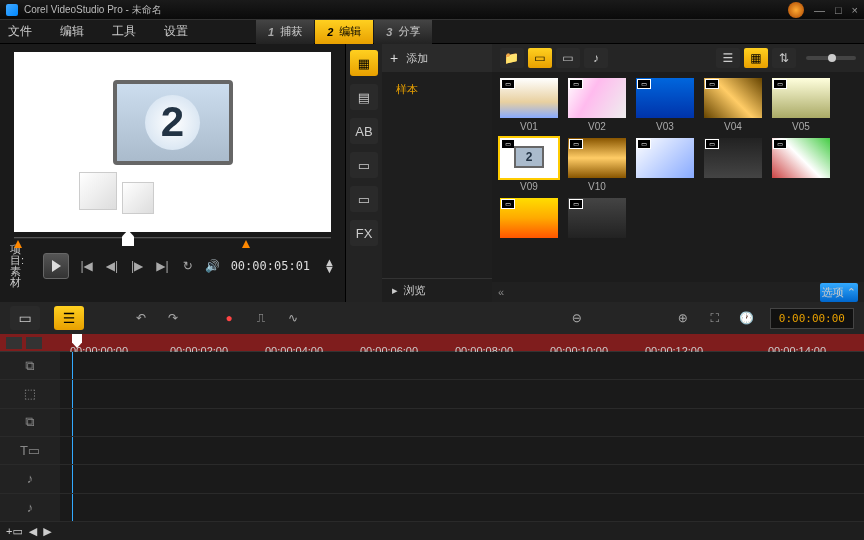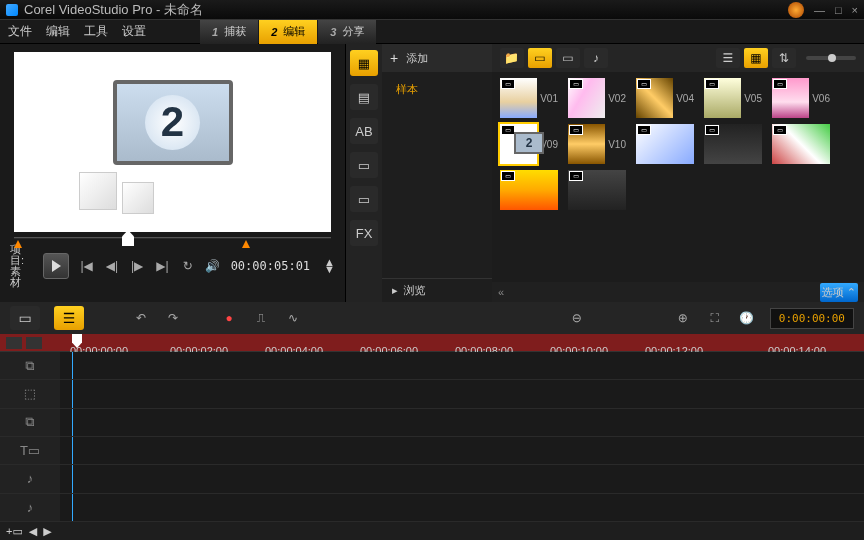--- a/index.html
+++ b/index.html
@@ -1,23 +1,23 @@
 <!DOCTYPE html>
 <html><head>
 <meta charset="utf-8">
 <style>
 *{margin:0;padding:0;box-sizing:border-box;font-family:"Microsoft YaHei",Arial,sans-serif;font-size:11px;color:#ccc;user-select:none}
 body{background:#000;width:864px;height:540px;overflow:hidden;position:relative}
 .titlebar{height:20px;background:linear-gradient(#1a1a1a,#0a0a0a);display:flex;align-items:center;padding:0 6px;border-bottom:1px solid #333}
 .titlebar .logo{width:12px;height:12px;background:linear-gradient(135deg,#4af,#08f);margin-right:6px;border-radius:2px}
-.titlebar .title{flex:1;font-size:13px;color:#bbb}
+.titlebar .title{flex:1;font-size:10px;color:#bbb}
 .titlebar .wheel{width:16px;height:16px;border-radius:50%;background:radial-gradient(#fa3,#a40);margin-right:10px}
 .titlebar .wbtns{display:flex;gap:10px}
 .titlebar .wbtns span{cursor:pointer;color:#999}
-.menubar{height:24px;background:#1a1a1a;display:flex;align-items:center;padding:0 8px;gap:14px;border-bottom:1px solid #000}
+.menubar{height:24px;background:#1a1a1a;display:flex;align-items:center;padding:0 8px;gap:28px;border-bottom:1px solid #000}
 .menubar .mi{font-size:12px;cursor:pointer}
 .steps{display:flex;margin-left:40px;height:24px;align-items:stretch;gap:1px}
 .step{display:flex;align-items:center;padding:0 12px;background:linear-gradient(#444,#222);position:relative;cursor:pointer}
 .step .num{font-style:italic;font-weight:bold;margin-right:6px;color:#aaa}
 .step.active{background:linear-gradient(#ffd020,#e8a000)}
 .step.active .num,.step.active .lbl{color:#000}
 .midrow{display:flex;height:258px;background:#1c1c1c}
 .preview-pane{width:346px;background:#1a1a1a;display:flex;flex-direction:column;border-right:1px solid #000}
 .preview-win{margin:8px 14px 4px;height:180px;background:#fff;position:relative;display:flex;align-items:center;justify-content:center}
 .preview-win .tv{width:120px;height:85px;background:linear-gradient(#cde,#abc);border:4px solid #666;border-radius:4px;display:flex;align-items:center;justify-content:center;position:relative;top:-20px}
@@ -46,21 +46,21 @@
 .lib-mid .sample{padding:10px 14px;color:#e8a000;cursor:pointer}
 .lib-mid .browse{margin-top:auto;height:24px;display:flex;align-items:center;padding:0 10px;gap:6px;border-top:1px solid #333;cursor:pointer}
 .gallery{flex:1;background:#1c1c1c;display:flex;flex-direction:column}
 .gal-tools{height:28px;background:#252525;display:flex;align-items:center;padding:0 8px;gap:4px}
 .gal-tools .gt{width:24px;height:20px;background:#2a2a2a;border-radius:2px;display:flex;align-items:center;justify-content:center;cursor:pointer;font-size:12px}
 .gal-tools .gt.on{background:linear-gradient(#ffd020,#e8a000);color:#000}
 .gal-tools .spacer{flex:1}
 .gal-tools .slider-mini{width:50px;height:4px;background:#444;border-radius:2px;position:relative;margin-left:6px}
 .gal-tools .slider-mini::after{content:"";position:absolute;width:8px;height:8px;background:#ccc;border-radius:50%;top:-2px;left:22px}
 .thumbs{flex:1;padding:6px 8px;display:flex;flex-wrap:wrap;gap:6px 10px;align-content:flex-start;overflow:hidden}
-.thumb{width:58px;display:flex;flex-direction:row;align-items:center;gap:3px;cursor:pointer}
+.thumb{width:58px;display:flex;flex-direction:column;align-items:center;gap:3px;cursor:pointer}
 .thumb .img{width:58px;height:40px;position:relative}
 .thumb .img .reel{position:absolute;top:1px;left:1px;width:14px;height:10px;background:#000;border:1px solid #fff;font-size:6px;color:#fff;text-align:center}
 .thumb.sel .img{outline:2px solid #fc0}
 .thumb .cap{font-size:10px;color:#aaa}
 .gal-foot{height:20px;background:#202020;display:flex;align-items:center;justify-content:flex-end;padding:0 6px;gap:6px}
 .gal-foot .opts{background:linear-gradient(#3af,#06c);padding:2px 2px;border-radius:2px;cursor:pointer;color:#fff}
 .gal-foot .chev{cursor:pointer;color:#888}
 .timeline{height:238px;background:#1a1a1a;display:flex;flex-direction:column}
 .tl-tools{height:32px;background:#252525;display:flex;align-items:center;padding:0 10px;gap:14px}
 .tl-tools .tbtn{width:30px;height:24px;background:#2a2a2a;border-radius:3px;display:flex;align-items:center;justify-content:center;cursor:pointer;font-size:14px}
@@ -194,36 +194,36 @@
           </div>
           <div class="cap">V01</div>
         </div>
         <div class="thumb">
           <div class="img" style="background: linear-gradient(120deg, rgb(255, 255, 255), rgb(255, 187, 238) 40%, rgb(238, 238, 238));">
             <div class="reel">▭</div>
           </div>
           <div class="cap">V02</div>
         </div>
         <div class="thumb">
+          <div class="img" style="background: linear-gradient(rgb(0, 102, 221), rgb(0, 51, 170));">
+            <div class="reel">▭</div>
+          </div>
+          <div class="cap">V03</div>
+        </div>
+        <div class="thumb">
           <div class="img" style="background: linear-gradient(45deg, rgb(102, 68, 0), rgb(255, 204, 102) 50%, rgb(102, 68, 0));">
             <div class="reel">▭</div>
           </div>
           <div class="cap">V04</div>
         </div>
         <div class="thumb">
           <div class="img" style="background: linear-gradient(rgb(255, 255, 221), rgb(170, 170, 102));">
             <div class="reel">▭</div>
           </div>
           <div class="cap">V05</div>
-        </div>
-        <div class="thumb">
-          <div class="img" style="background: linear-gradient(rgb(255, 153, 204), rgb(255, 221, 238) 60%, rgb(187, 68, 136));">
-            <div class="reel">▭</div>
-          </div>
-          <div class="cap">V06</div>
         </div>
         <div class="thumb sel">
           <div class="img" style="background: rgb(255, 255, 255);">
             <div class="reel">▭</div>
             <div style="position: absolute; left: 14px; top: 8px; width: 30px; height: 22px; background: rgb(170, 187, 204); border: 2px solid rgb(102, 102, 102); display: flex; align-items: center; justify-content: center; font-size: 12px; font-weight: bold; color: rgb(34, 51, 68);">2</div>
           </div>
           <div class="cap">V09</div>
         </div>
         <div class="thumb">
           <div class="img" style="background: linear-gradient(rgb(136, 85, 0), rgb(255, 204, 102) 50%, rgb(136, 85, 0));">

